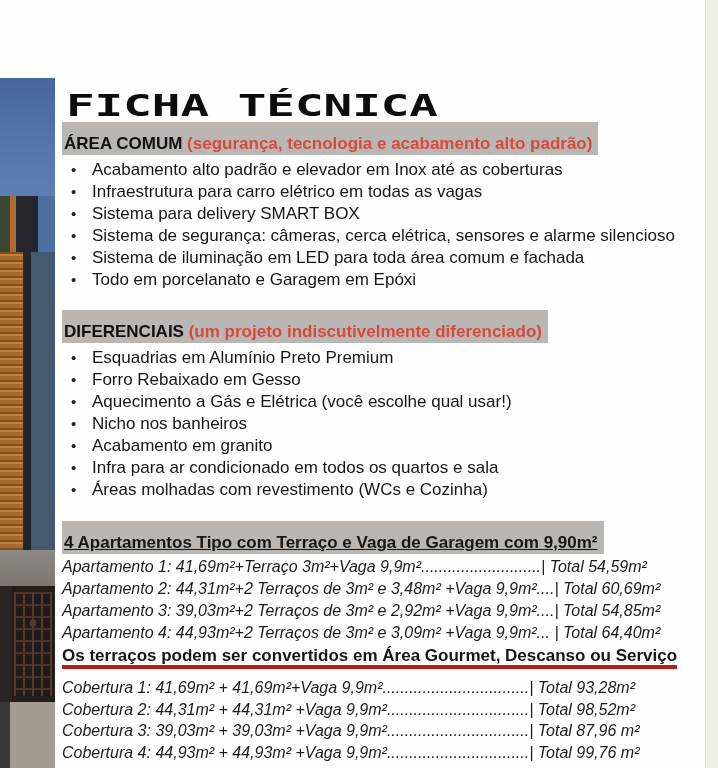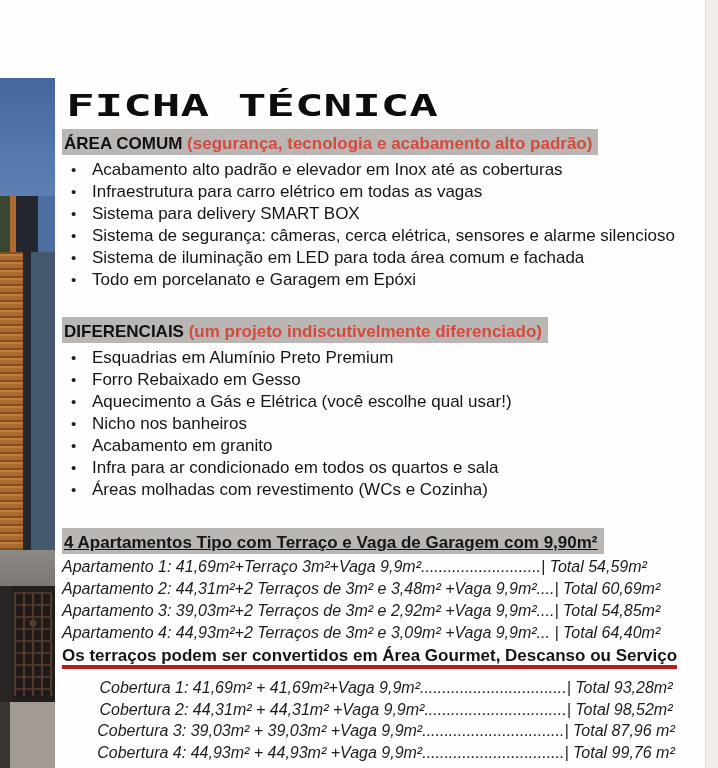--- a/index.html
+++ b/index.html
@@ -29,33 +29,33 @@
       repeating-linear-gradient(90deg,#53392e 0 2px,transparent 2px 9px),
       repeating-linear-gradient(180deg,#4a332b 0 2px,transparent 2px 12px),
       radial-gradient(circle at 50% 30%, #5a3b33 0 3px, transparent 4px),
       #201a19;}
   .photo .sidewalk{height:66px;
     background:linear-gradient(90deg,#3a3634 0 10px,#a29c94 10px 55px);}
   
   .content{position:absolute;left:62px;top:88px;width:648px;}
   .title-wrap{margin:0 0 6px 4px;height:38px;}
   .sec-head{font-size:17px;line-height:24px;white-space:nowrap;}
-  .hl{background:var(--highlight,#b9b6b3);padding:5px 6px 2px 2px;text-align:center;}
+  .hl{background:var(--highlight,#b9b6b3);padding:12px 6px 2px 2px;text-align:center;}
   .sec-head b{font-weight:bold;color:#111;}
   .red{color:var(--accent_red,#d6493d);font-weight:bold;}
   ul.feat{list-style:none;margin:3px 0 0 0;padding:0;}
   ul.feat li{position:relative;padding-left:30px;font-size:17px;line-height:22px;white-space:nowrap;}
   ul.feat li::before{content:"•";position:absolute;left:9px;top:0;font-size:15px;color:#222;}
   .block{margin-top:29px;}
   .tbl-head{font-size:17px;font-weight:bold;line-height:26px;white-space:nowrap;text-decoration:underline;}
   .rows div{font-size:16px;line-height:22px;white-space:nowrap;color:#1c1c1c;font-style:italic;}
   .note{font-size:17px;font-weight:bold;line-height:23px;white-space:nowrap;}
   .note span{border-bottom:4px solid #b91c1c;}
   .cob{margin-top:10px;}
-  .cob .rows div{line-height:21.5px;text-align:center;}
+  .cob .rows div{line-height:21.5px;}
   svg text{fill:#0d0d0d;}
 </style>
 </head>
 <body>
 
 <div class="photo">
   <div class="sky"></div>
   <div class="roofline"></div>
   <div class="facade">
     <div class="bricks"></div>

